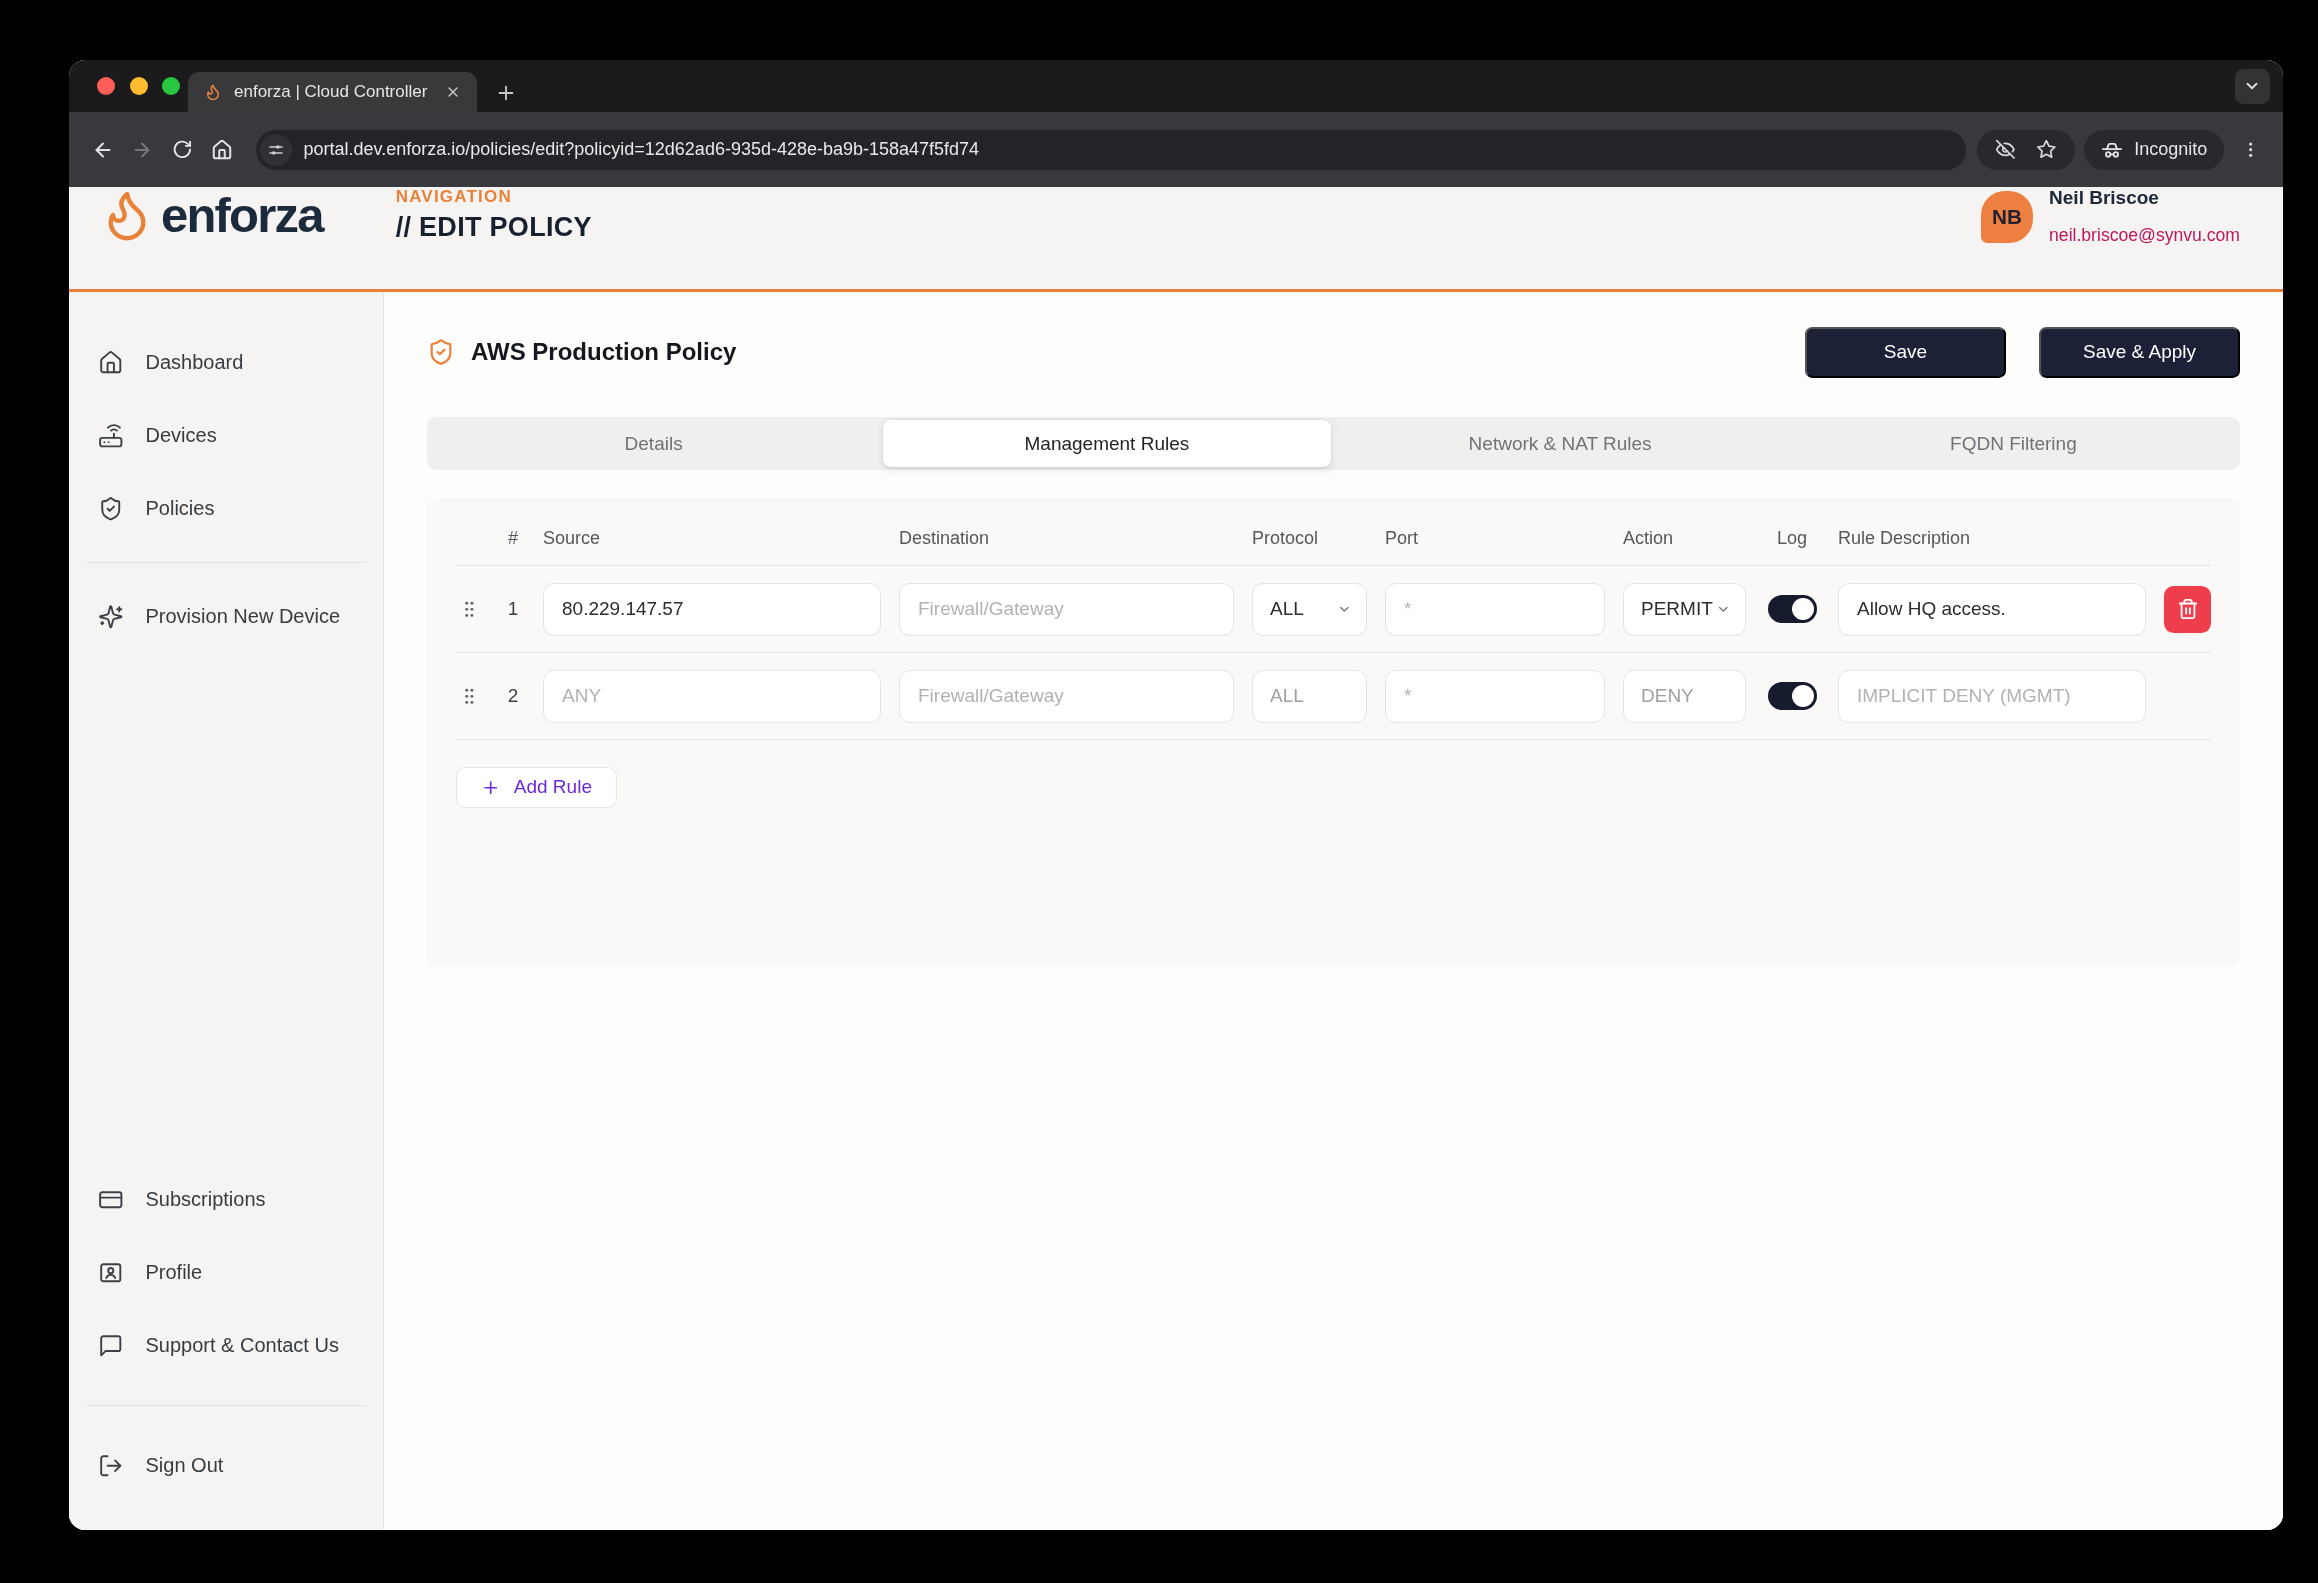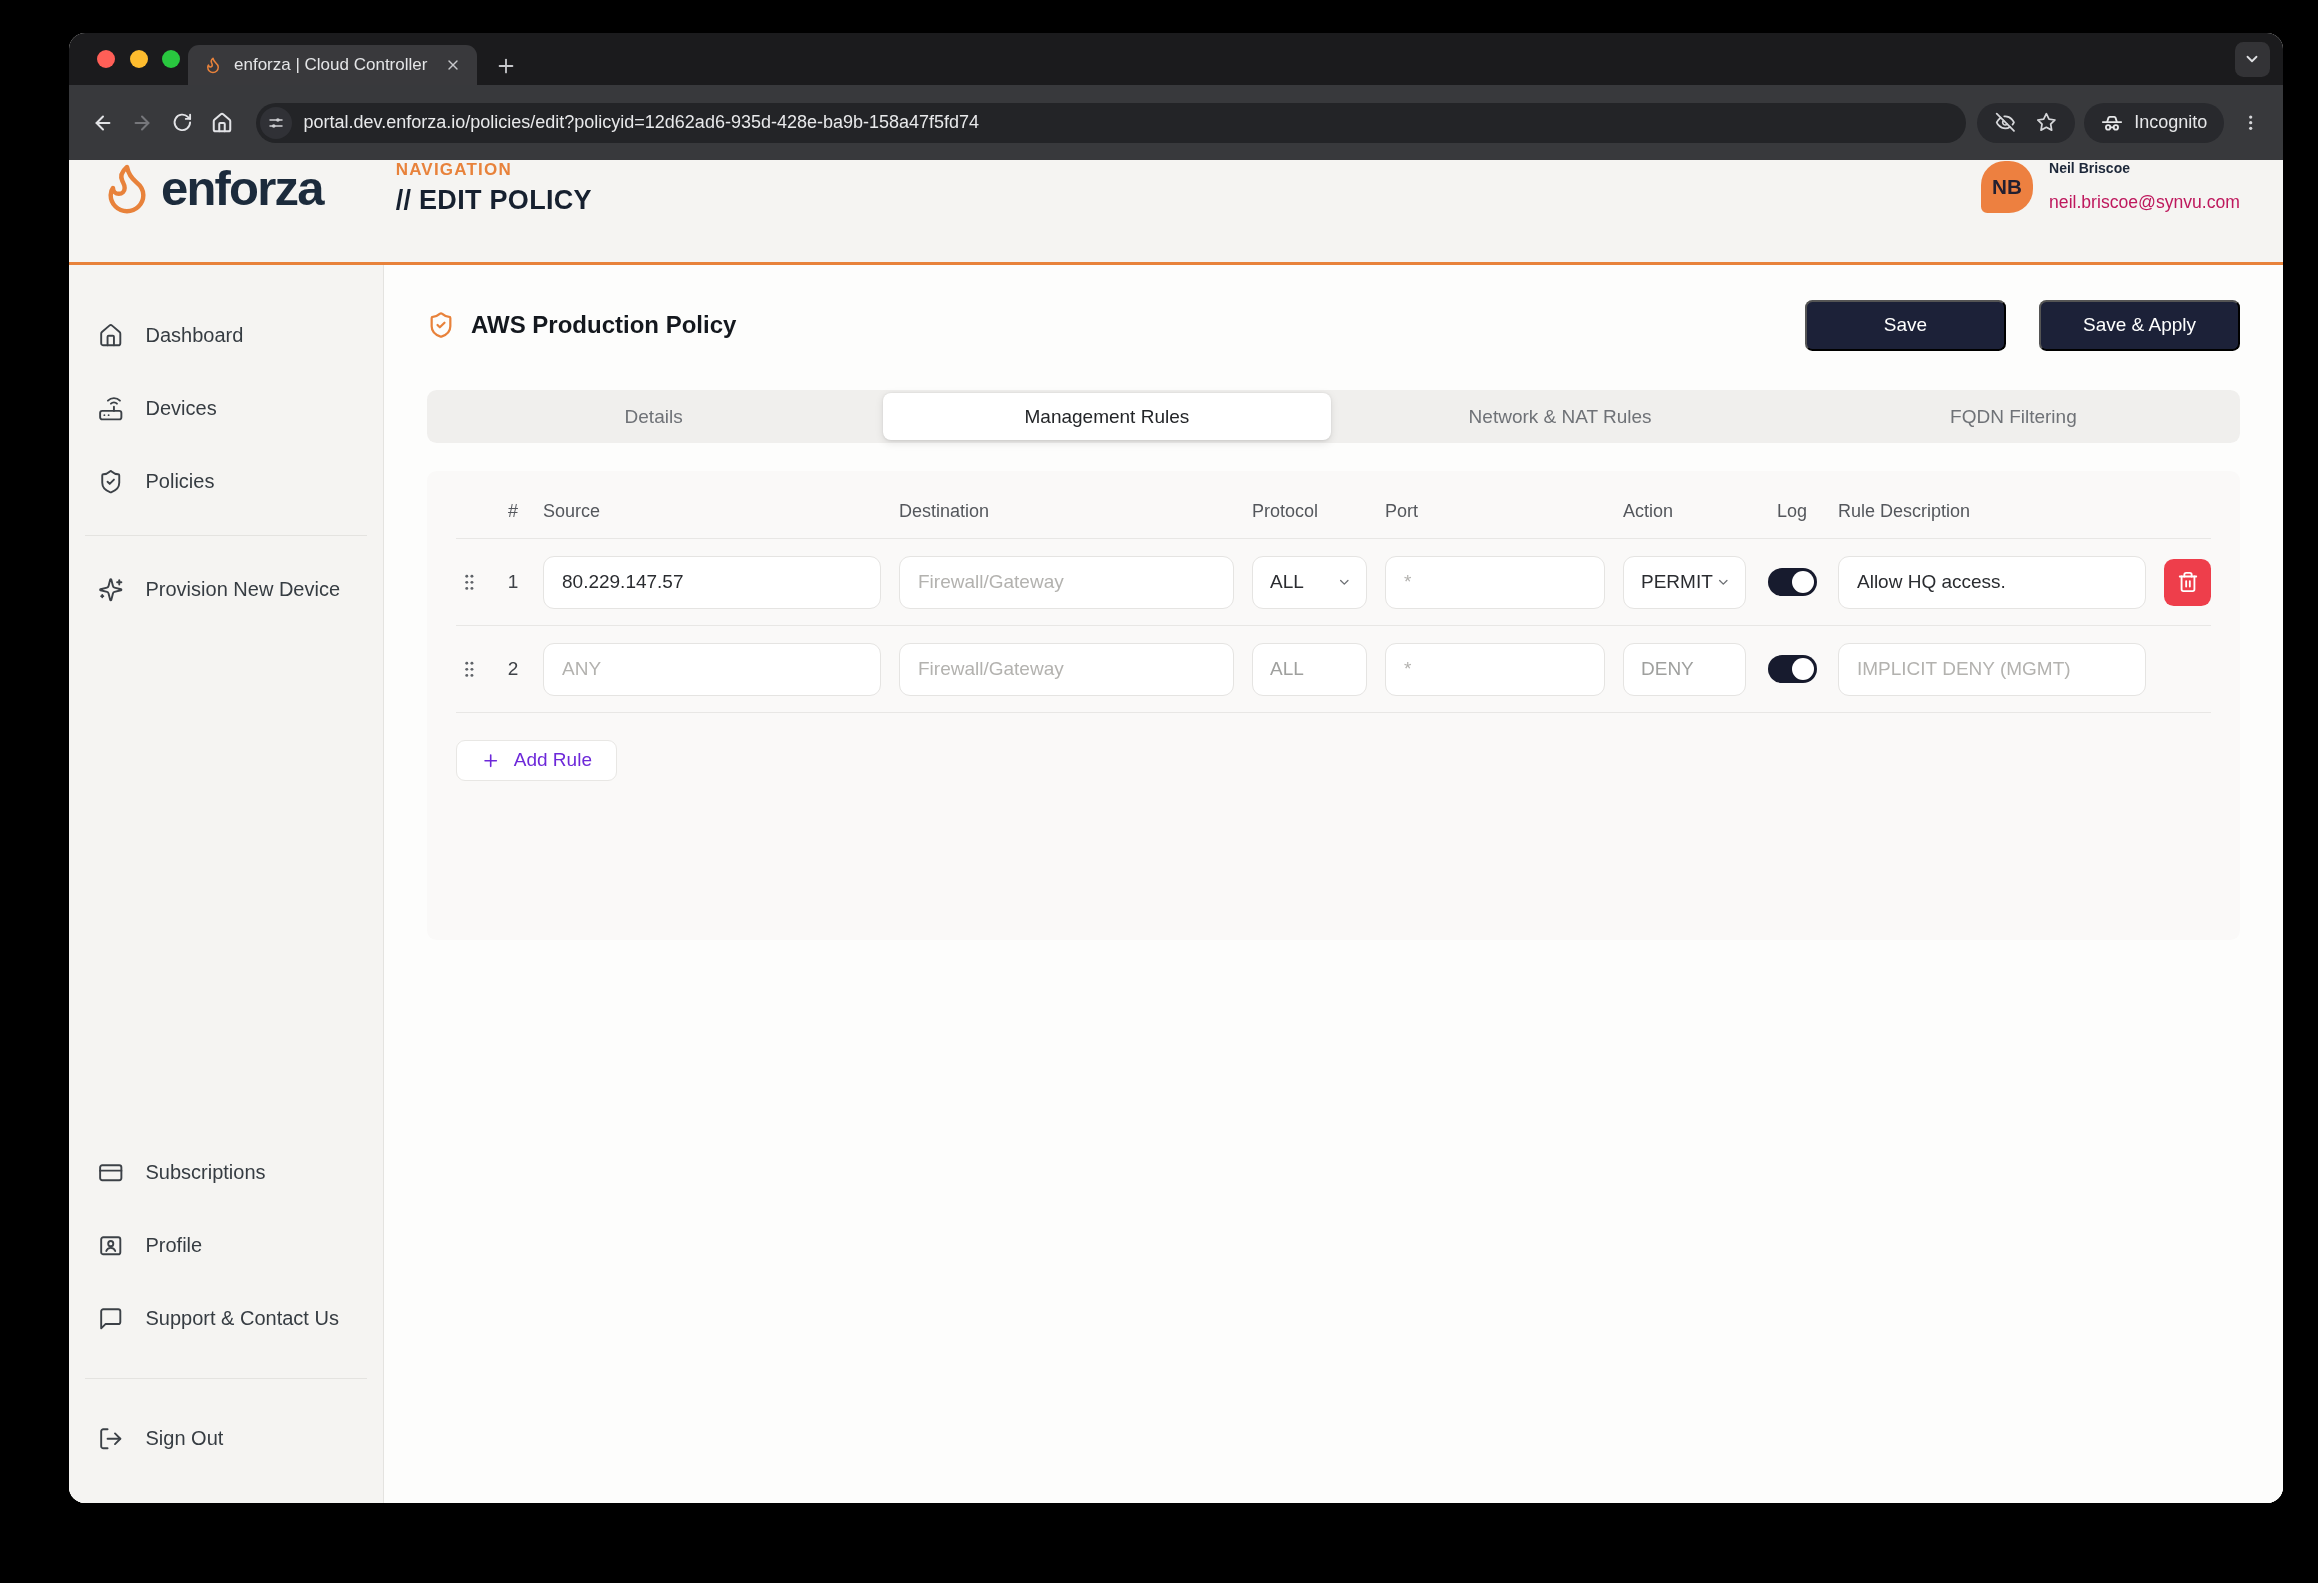--- a/index.html
+++ b/index.html
@@ -2,21 +2,21 @@
 <html style="font-size:9.7px"><head>
 <meta charset="utf-8">
 <style>
   * { margin:0; padding:0; box-sizing:border-box; }
   html,body { width:2319px; height:1583px; background:#000; overflow:hidden;
               font-family:"Liberation Sans", sans-serif; }
   svg { display:block; }
   .icon { flex:none; }
 
   
-  .window { position:absolute; left:69px; top:33px; width:2214px; height:1470px;
+  .window { position:absolute; left:69px; top:60px; width:2214px; height:1470px;
             border-radius:16px; overflow:hidden; background:#fdfdfc;
             display:flex; flex-direction:column; box-shadow:0 18px 73px rgba(0,0,0,.65); }
 
   
   .tabstrip { height:52px; background:#1b1b1d; display:flex; align-items:flex-end; position:relative; flex:none; }
   .traffic { position:absolute; left:28px; top:50%; transform:translateY(-50%); display:flex; gap:14.6px; }
   .tl { width:18px; height:18px; border-radius:50%; }
   .tl.red{ background:#ff5f57; } .tl.yellow{ background:#febc2e; } .tl.green{ background:#29c73f; }
   .tab { margin-left:119px; width:289px; height:40px; background:#39393c; border-radius:11px 11px 0 0;
          display:flex; align-items:center; padding:0 16px; gap:12px; }
@@ -51,21 +51,21 @@
   .logo { display:flex; align-items:center; gap:6px; color:#e8823b; }
   .logo-text { font-size:49px; font-weight:700; color:#1c2b3c; letter-spacing:-1.8px; }
   .navblock { margin-left:73px; }
   .navlabel { font-size:17px; font-weight:700; letter-spacing:1.2px; color:#e8823b; }
   .pagetitle { font-size:27px; font-weight:800; color:#16202f; margin-top:4.9px; letter-spacing:0.3px; }
   .hspacer { flex:1; }
   .user { display:flex; align-items:center; gap:16px; }
   .avatar { width:52px; height:52px; background:#ed8040; border-radius:46% 46% 46% 12%;
             display:flex; align-items:center; justify-content:center;
             font-size:20.7px; font-weight:700; color:#221f30; }
-  .uname { font-size:14px; font-weight:700; color:#1c2739; }
+  .uname { font-size:19px; font-weight:700; color:#1c2739; }
   .uemail { font-size:17.6px; color:#be185d; margin-top:16px; }
 
   .app-body { flex:1; display:flex; min-height:0; }
 
   
   .sidebar { width:315px; background:#f5f4f2; border-right:1.2px solid #e4e3e0;
              display:flex; flex-direction:column; padding:34px 0 28px; flex:none; }
   .sitem { height:73px; display:flex; align-items:center; gap:22px; padding-left:29px;
            font-size:20px; color:#363c42; cursor:default; }
   .sitem .icon { color:#3c4147; }

